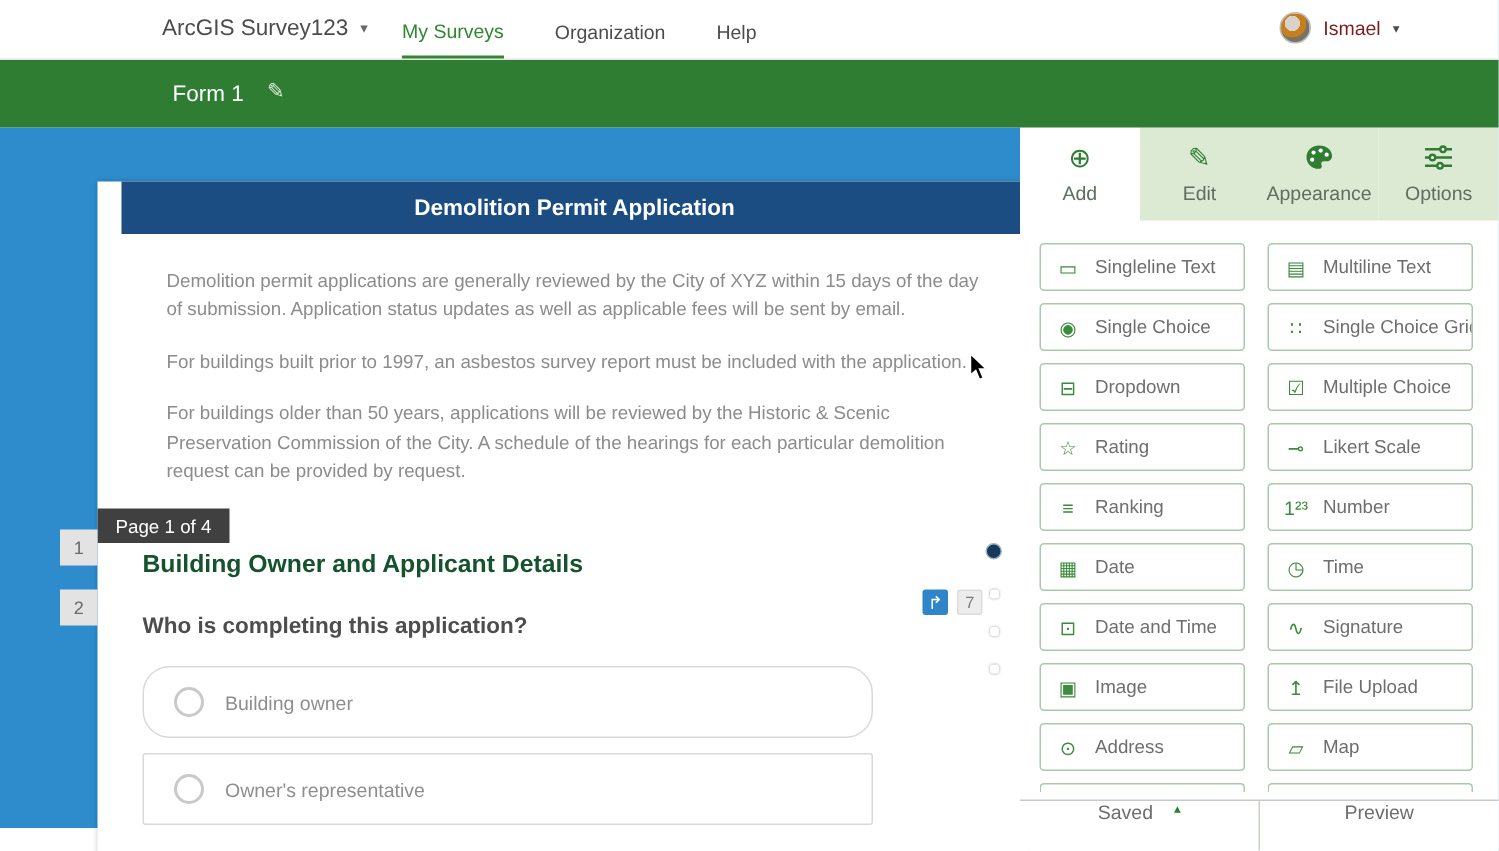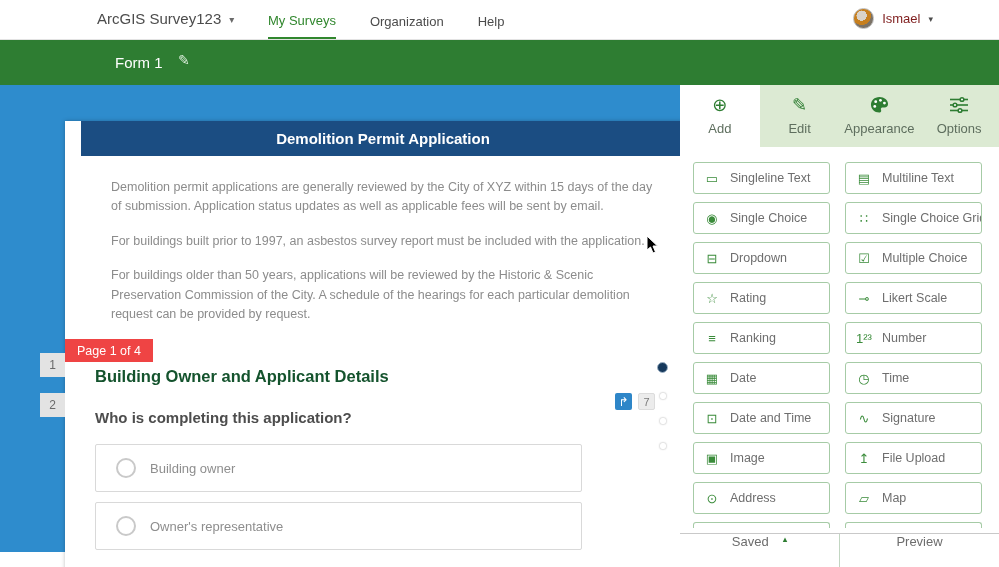--- a/index.html
+++ b/index.html
@@ -2,21 +2,21 @@
 <html><head>
 <meta charset="utf-8">
 <style>
   * { margin:0; padding:0; box-sizing:border-box; }
   html,body { width:999px; height:567px; overflow:hidden;
     font-family:"Liberation Sans", sans-serif; background:#ffffff; }
 
   
   .topbar { position:absolute; left:0; top:0; width:999px; height:40px;
     background:#ffffff; border-bottom:1px solid #e3e3e3; z-index:30; }
-  .brand { position:absolute; left:97px; top:10px; font-size:15px; color:#4c4c4c; cursor:pointer; }
+  .brand { position:absolute; left:108px; top:10px; font-size:15px; color:#4c4c4c; cursor:pointer; }
   .brand .caret { color:#6a6a6a; font-size:10px; margin-left:8px; vertical-align:1px; }
   .topnav { position:absolute; left:268px; top:0; height:40px; display:flex; gap:34px; align-items:center; }
   .topnav .navitem { font-size:13px; color:#4c4c4c; cursor:pointer; padding:11px 0 9px 0; }
   .topnav .navitem.active { color:#31872e; border-bottom:2px solid #31872e; }
   .userbox { position:absolute; right:66px; top:8px; display:flex; align-items:center; gap:8px; cursor:pointer; }
   .avatar { width:21px; height:21px; border-radius:50%;
     background:radial-gradient(circle at 40% 35%, #d9d2c8 0 30%, #c77f1e 31% 55%, #7b7266 56% 100%);
     border:1px solid #bbb; }
   .username { font-size:13px; color:#7f1d1d; }
   .userbox .caret { font-size:9px; color:#4c4c4c; }
@@ -35,21 +35,21 @@
   .canvas { position:absolute; left:0; top:85px; width:680px; height:482px; background:#ffffff; }
   .bluearea { position:absolute; left:0; top:0; width:680px; height:467px; background:#2e8ccd; }
 
   .formcard { position:absolute; left:65px; top:36px; width:620px; height:462px; background:#ffffff;
     box-shadow:0 0 4px rgba(0,0,0,.25);padding-left:16px; }
   .cardheader { height:35px; background:#1b4d82; color:#ffffff; font-size:15px; font-weight:bold;
     display:flex; align-items:center; justify-content:center; }
   .cardbody { padding:22px 30px 0 30px; }
   .cardbody p { font-size:12.5px; color:#8c8c8c; line-height:1.55; margin-bottom:15px; }
 
-  .pagebadge { position:absolute; left:0px; top:218px; height:23px; background:#ef4444;
+  .pagebadge { position:absolute; left:0px; top:218px; height:23px; background:#404040;
     color:#ffffff; font-size:12.5px; display:flex; align-items:center; padding:0 12px; }
 
   .sectionheading { position:absolute; left:30px; top:246px; font-size:16.5px; font-weight:bold; color:#14532d; }
   .branchrow { position:absolute; right:30px; top:272px; display:flex; gap:6px; align-items:center; }
   .branchbtn { width:17px; height:17px; background:#2e86c8; border-radius:2px; color:#ffffff;
     font-size:12px; display:flex; align-items:center; justify-content:center; cursor:pointer; }
   .countbadge { min-width:17px; height:17px; background:#ececec; border:1px solid #dcdcdc; border-radius:2px;
     color:#7a7a7a; font-size:11px; display:flex; align-items:center; justify-content:center; padding:0 3px; }
   .question { position:absolute; left:30px; top:288px; font-size:15px; font-weight:bold; color:#4d4d4d; }
 
@@ -135,21 +135,21 @@
 
     <div class="sectionheading">Building Owner and Applicant Details</div>
 
     <div class="branchrow">
       <span class="branchbtn">↱</span>
       <span class="countbadge">7</span>
     </div>
 
     <div class="question">Who is completing this application?</div>
 
-    <div class="optionbox" style="top:323px;">
+    <div class="optionbox" style="top:323px;border-radius:18px;">
       <span class="radio"></span>
       <span class="olabel">Building owner</span>
     </div>
     <div class="optionbox" style="top:381px;">
       <span class="radio"></span>
       <span class="olabel">Owner's representative</span>
     </div>
   </div>
 
   <div class="pagedot-active"></div>

